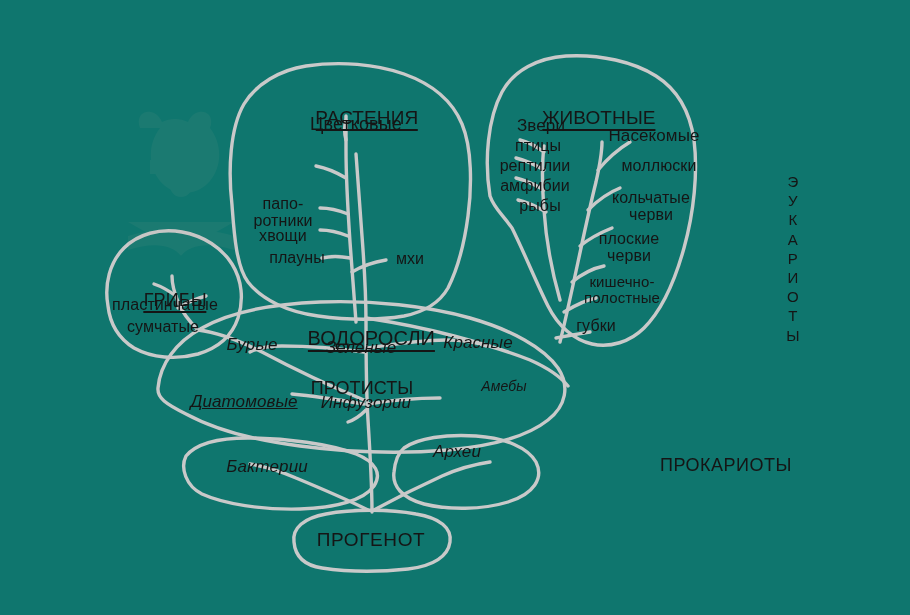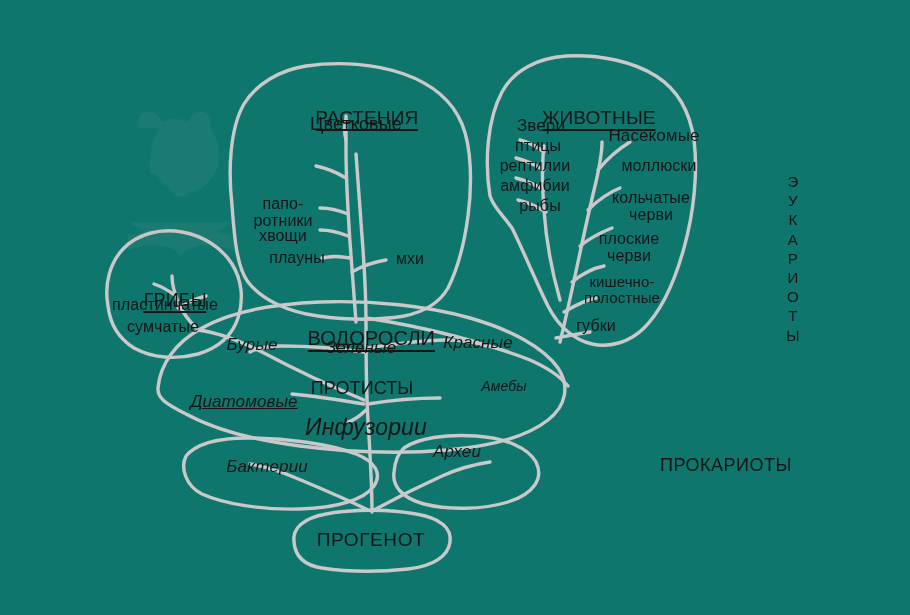--- a/index.html
+++ b/index.html
@@ -235,21 +235,21 @@
 
   <div class="lbl ctr" style="left:360px;top:307px;font-size:20px;">
     <span class="ul">ВОДОРОСЛИ</span>
   </div>
   <div class="lbl ctr it" style="left:252px;top:336px;font-size:17px;">Бурые</div>
   <div class="lbl ctr it" style="left:361px;top:339px;font-size:17px;">Зеленые</div>
   <div class="lbl ctr it" style="left:478px;top:334px;font-size:17px;">Красные</div>
 
   <div class="lbl ctr" style="left:362px;top:379px;font-size:18px;">ПРОТИСТЫ</div>
   <div class="lbl ctr it" style="left:244px;top:393px;font-size:17px;text-decoration:underline;">Диатомовые</div>
-  <div class="lbl ctr it" style="left:366px;top:415px;font-size:23px;">Инфузории</div>
+  <div class="lbl ctr it" style="left:366px;top:394px;font-size:17px;">Инфузории</div>
   <div class="lbl ctr it" style="left:472px;top:379px;font-size:14px;margin-left:32px;">Амебы</div>
 
   <div class="lbl ctr it" style="left:267px;top:458px;font-size:17px;">Бактерии</div>
   <div class="lbl ctr it" style="left:457px;top:443px;font-size:17px;">Археи</div>
 
   <div class="lbl ctr" style="left:371px;top:530px;font-size:19px;letter-spacing:0.6px;">ПРОГЕНОТ</div>
 
   <div class="vert" style="left:778px;top:172px;width:30px;">
     <span>Э</span>
     <span>У</span>

